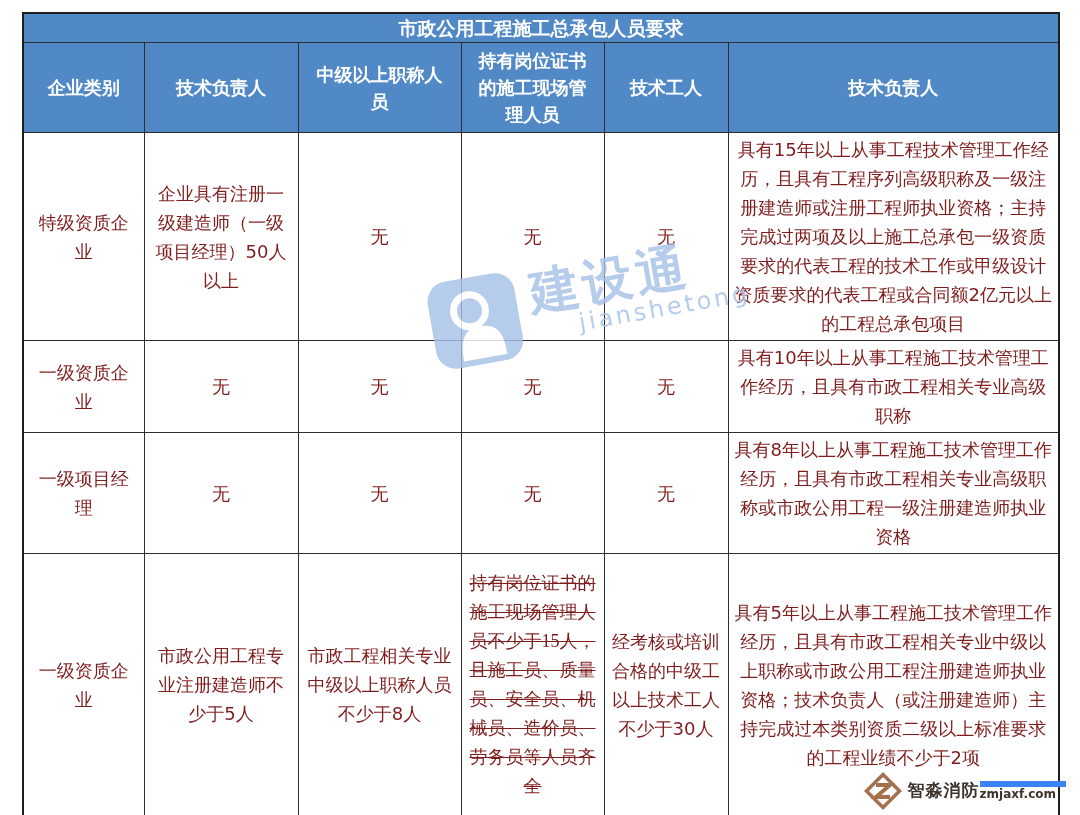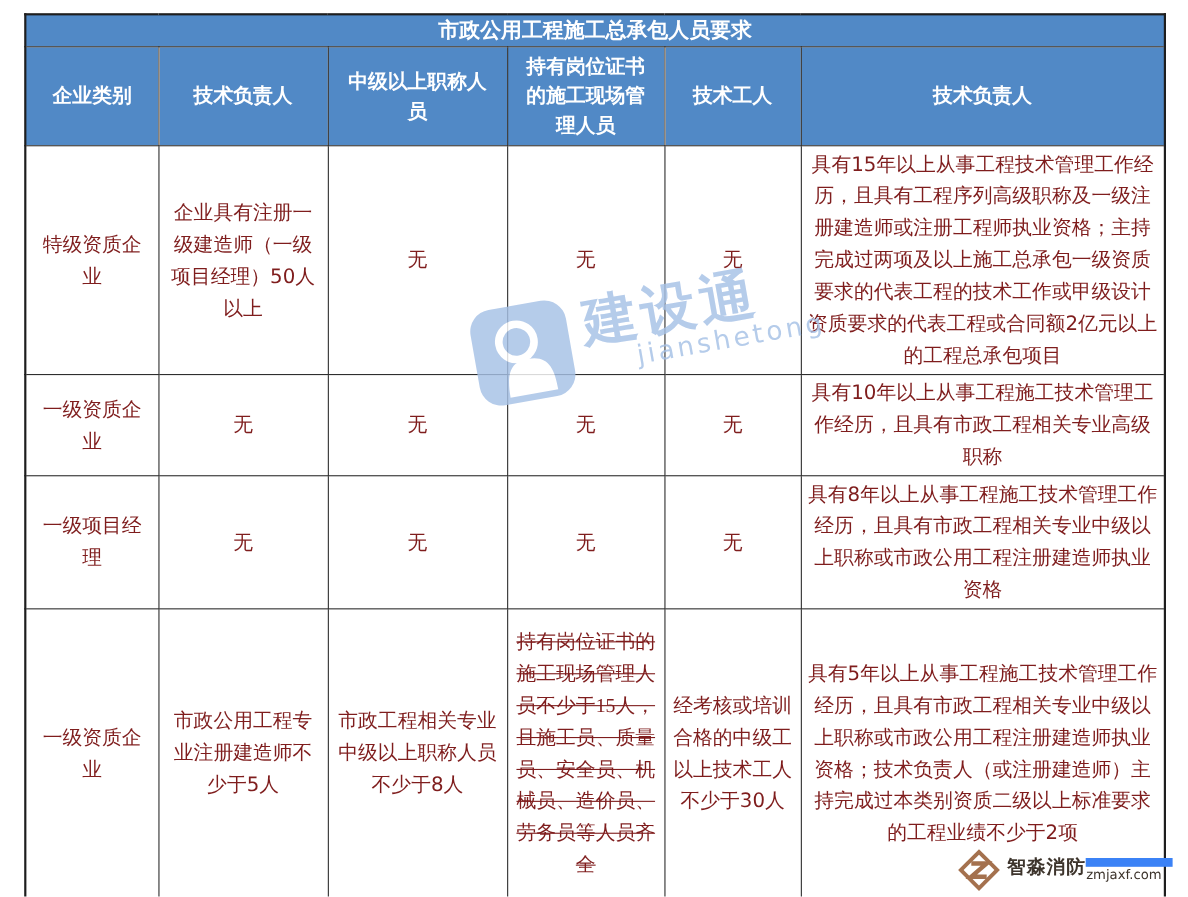--- a/index.html
+++ b/index.html
@@ -57,22 +57,22 @@
   .wm-brand{font-size:50px;font-weight:bold;letter-spacing:4px;line-height:54px;white-space:nowrap;}
   .wm-sub{font-size:24px;letter-spacing:3px;margin-left:44px;margin-top:-4px;white-space:nowrap;}
   
   .wm-corner{
     position:absolute;right:14px;bottom:4px;
     display:flex;align-items:center;gap:5px;pointer-events:none;
   }
   .wm-corner-text{display:flex;flex-direction:row;}
   .wm-corner-brand{font-size:17px;font-weight:bold;color:#3d342c;letter-spacing:1px;line-height:19px;white-space:nowrap;}
   .wm-corner-site{
-    font-size:12px;font-weight:normal;color:#3d342c;
-    border-top:8px solid #3b82f6;line-height:14px;white-space:nowrap;
+    font-size:12px;font-weight:bold;color:#3d342c;
+    border-top:6px solid #3b82f6;line-height:14px;white-space:nowrap;
     padding-right:10px;
   }
 </style>
 </head>
 <body>
 
 <div class="stage">
 
   <table class="req">
     <colgroup>
@@ -113,21 +113,21 @@
         <td>无</td>
         <td class="ta-left">具有10年以上从事工程施工技术管理工作经历，且具有市政工程相关专业高级职称</td>
       </tr>
 
       <tr class="r3">
         <td>一级项目经理</td>
         <td>无</td>
         <td>无</td>
         <td>无</td>
         <td>无</td>
-        <td class="ta-left">具有8年以上从事工程施工技术管理工作经历，且具有市政工程相关专业中级以上职称或市政公用工程注册建造师执业资格</td>
+        <td class="ta-left">具有8年以上从事工程施工技术管理工作经历，且具有市政工程相关专业高级职称或市政公用工程一级注册建造师执业资格</td>
       </tr>
 
       <tr class="r4">
         <td>一级资质企业</td>
         <td>市政公用工程专业注册建造师不少于5人</td>
         <td>市政工程相关专业中级以上职称人员不少于8人</td>
         <td class="strike">持有岗位证书的施工现场管理人员不少于15人，且施工员、质量员、安全员、机械员、造价员、劳务员等人员齐全</td>
         <td>经考核或培训合格的中级工以上技术工人不少于30人</td>
         <td class="ta-left">具有5年以上从事工程施工技术管理工作经历，且具有市政工程相关专业中级以上职称或市政公用工程注册建造师执业资格；技术负责人（或注册建造师）主持完成过本类别资质二级以上标准要求的工程业绩不少于2项</td>
       </tr>

